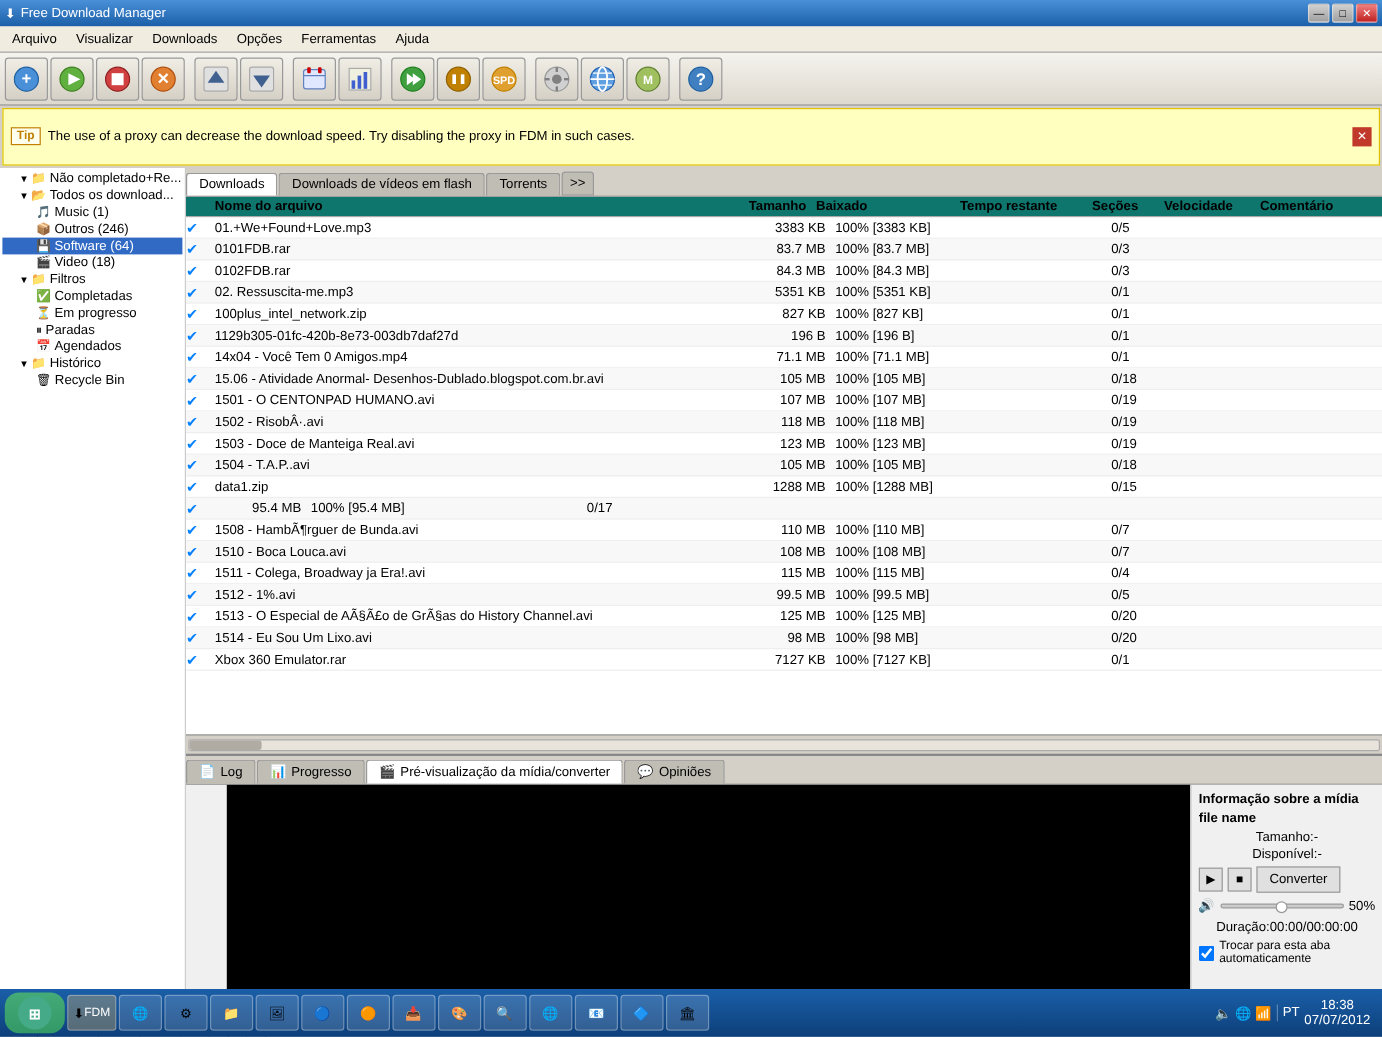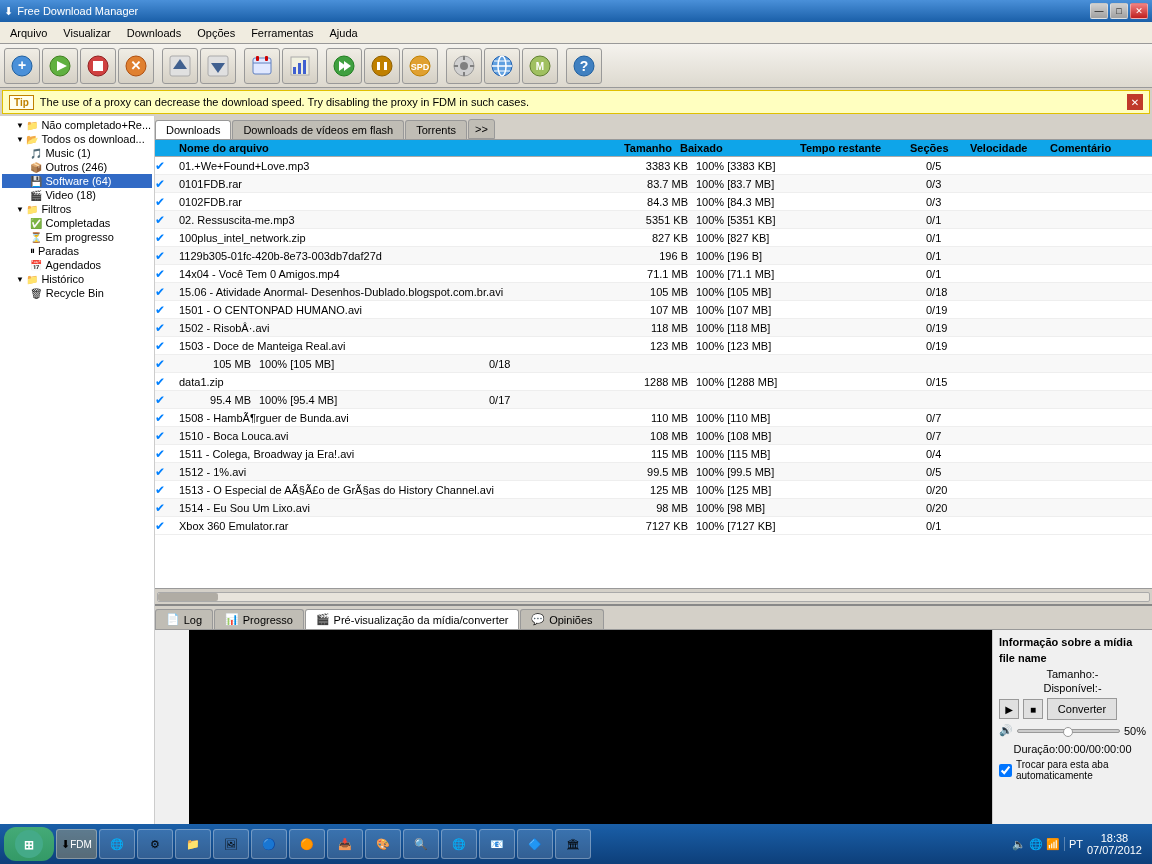--- a/index.html
+++ b/index.html
@@ -15,21 +15,21 @@
     
     #menubar { background: #f0ece0; height: 22px; display: flex; align-items: center; padding: 0 2px; border-bottom: 1px solid #999; }
     .menu-item { padding: 2px 8px; cursor: pointer; font-size: 11px; }
 
     
     #toolbar { background: linear-gradient(to bottom, #f5f3ee, #ddd9cf); height: 44px; display: flex; align-items: center; padding: 2px 4px; gap: 2px; border-bottom: 1px solid #999; }
     .tb-btn { width: 36px; height: 36px; background: linear-gradient(to bottom, #f0ede5, #d5d0c5); border: 1px solid #999; border-radius: 3px; display: flex; align-items: center; justify-content: center; cursor: pointer; font-size: 16px; }
     .tb-sep { width: 4px; height: 36px; }
 
     
-    #tipbar { background: #ffffc0; border: 1px solid #e0c000; margin: 2px; padding: 3px 6px; display: flex; align-items: center; justify-content: space-between; font-size: 11px; }
+    #tipbar { background: #ffffc0; border: 1px solid #e0c000; margin: 2px; padding: 15px 6px; display: flex; align-items: flex-start; justify-content: space-between; font-size: 11px; }
     #tipbar-close { width: 16px; height: 16px; background: #c0392b; color: white; border: none; font-size: 10px; cursor: pointer; display: flex; align-items: center; justify-content: center; }
 
     
     #main { display: flex; height: calc(864px - 22px - 22px - 44px - 28px - 30px); }
 
     
     #sidebar { width: 155px; background: white; border-right: 1px solid #ccc; overflow-y: auto; padding: 2px; flex-shrink: 0; }
     .tree-item { display: flex; align-items: center; padding: 1px 2px; cursor: pointer; white-space: nowrap; font-size: 11px; }
     .tree-item.selected { background: #316ac5; color: white; }
     .tree-indent-1 { padding-left: 14px; }
@@ -42,21 +42,21 @@
     #content { flex: 1; display: flex; flex-direction: column; overflow: hidden; }
 
     
     #tabs { display: flex; background: #d4d0c8; border-bottom: 1px solid #999; height: 24px; align-items: flex-end; }
     .tab { padding: 3px 10px; border: 1px solid #999; border-bottom: none; background: #c0bdb5; cursor: pointer; font-size: 11px; margin-right: 1px; border-radius: 3px 3px 0 0; }
     .tab.active { background: white; z-index: 1; }
     .tab-more { padding: 3px 6px; border: 1px solid #999; background: #c0bdb5; cursor: pointer; border-radius: 3px 3px 0 0; margin-right: 1px; }
 
     
     #filelist { flex: 1; overflow: hidden; display: flex; flex-direction: column; }
-    #list-header { display: flex; background: #0ea5e9; border-bottom: 1px solid #aaa; font-size: 11px; font-weight: bold; padding: 2px 0; flex-shrink: 0; }
+    #list-header { display: flex; background: #0f766e; border-bottom: 1px solid #aaa; font-size: 11px; font-weight: bold; padding: 2px 0; flex-shrink: 0; }
     .col-check { width: 20px; flex-shrink: 0; }
     .col-name { flex: 1; min-width: 200px; padding: 0 4px; }
     .col-size { width: 80px; padding: 0 4px; text-align: right; flex-shrink: 0; }
     .col-downloaded { width: 120px; padding: 0 4px; flex-shrink: 0; }
     .col-time { width: 110px; padding: 0 4px; flex-shrink: 0; }
     .col-sections { width: 60px; padding: 0 4px; flex-shrink: 0; }
     .col-speed { width: 80px; padding: 0 4px; flex-shrink: 0; }
     .col-comment { width: 90px; padding: 0 4px; flex-shrink: 0; }
     .col-scroll { width: 16px; flex-shrink: 0; }
 
@@ -439,20 +439,21 @@
       <div class="col-name">1503 - Doce de Manteiga Real.avi</div>
       <div class="col-size">123 MB</div>
       <div class="col-downloaded">100% [123 MB]</div>
       <div class="col-time"></div>
       <div class="col-sections">0/19</div>
       <div class="col-speed"></div>
       <div class="col-comment"></div>
     </div>
           <div class="list-row">
       <div class="col-check"><span class="check-mark">✔</span></div>
+      <div class="col-name">1504 - T.A.P..avi</div>
       <div class="col-size">105 MB</div>
       <div class="col-downloaded">100% [105 MB]</div>
       <div class="col-time"></div>
       <div class="col-sections">0/18</div>
       <div class="col-speed"></div>
       <div class="col-comment"></div>
     </div>
           <div class="list-row">
       <div class="col-check"><span class="check-mark">✔</span></div>
       <div class="col-name">data1.zip</div>

